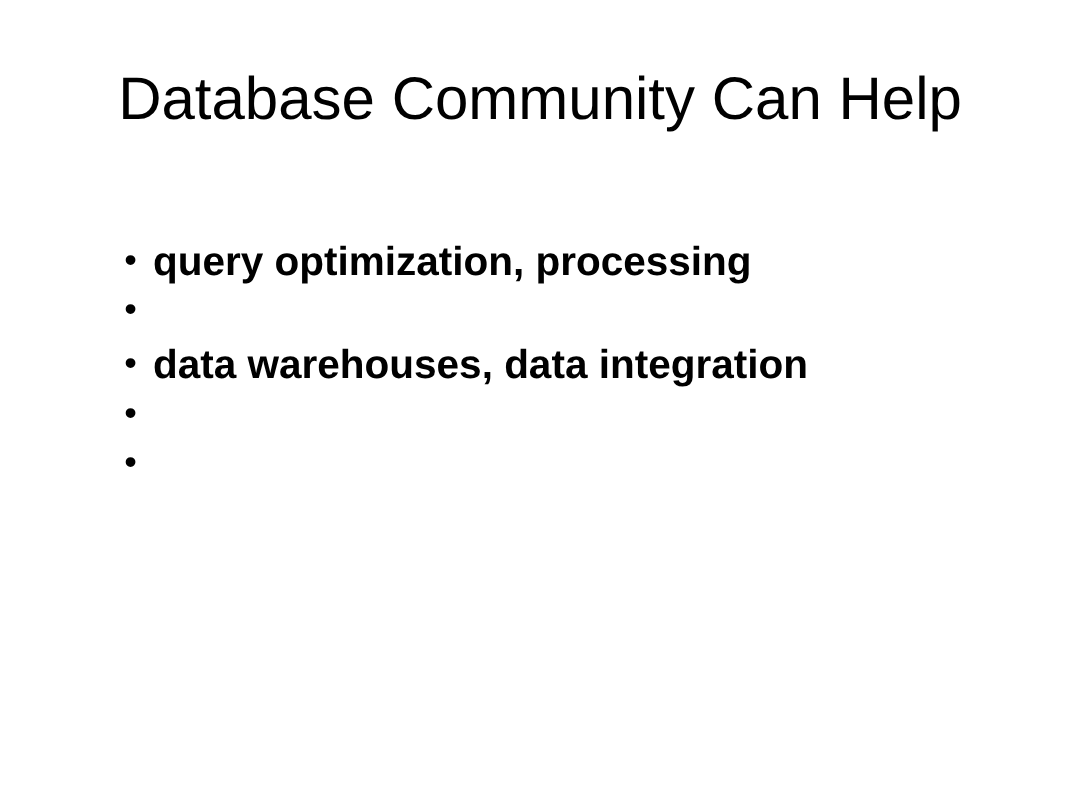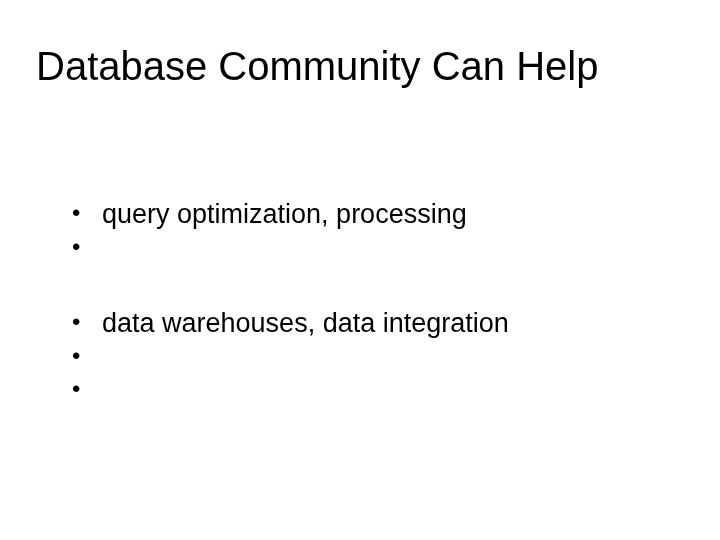--- a/index.html
+++ b/index.html
@@ -8,20 +8,21 @@
       height: 540px;
       background: #ffffff;
       font-family: Arial, Helvetica, sans-serif;
       color: #000000;
       overflow: hidden;
     }
     .slide {
       width: 100%;
       height: 100%;
       padding-top: 44px;
+      text-align: center;
     }
     .title {
       font-size: 40px;
       font-weight: 400;
       padding-left: 36px;
       padding-right: 36px;
       letter-spacing: 0px;
     }
     .content {
       padding-left: 72px;
@@ -33,22 +34,21 @@
       margin-bottom: 5px;
     }
     .bullet-dot {
       font-size: 24px;
       min-width: 30px;
       position: relative;
       top: -2px;
     }
     .bullet-text {
       font-size: 27px;
-      font-weight: 400;
-      margin-top: 40px;
+      font-weight: 700;
     }
   </style>
 </head>
 <body>
 
 <div class="slide">
   <h1 class="title">Database Community Can Help</h1>
   <div class="content">
     <div class="bullet-row">
       <span class="bullet-dot">•</span>

